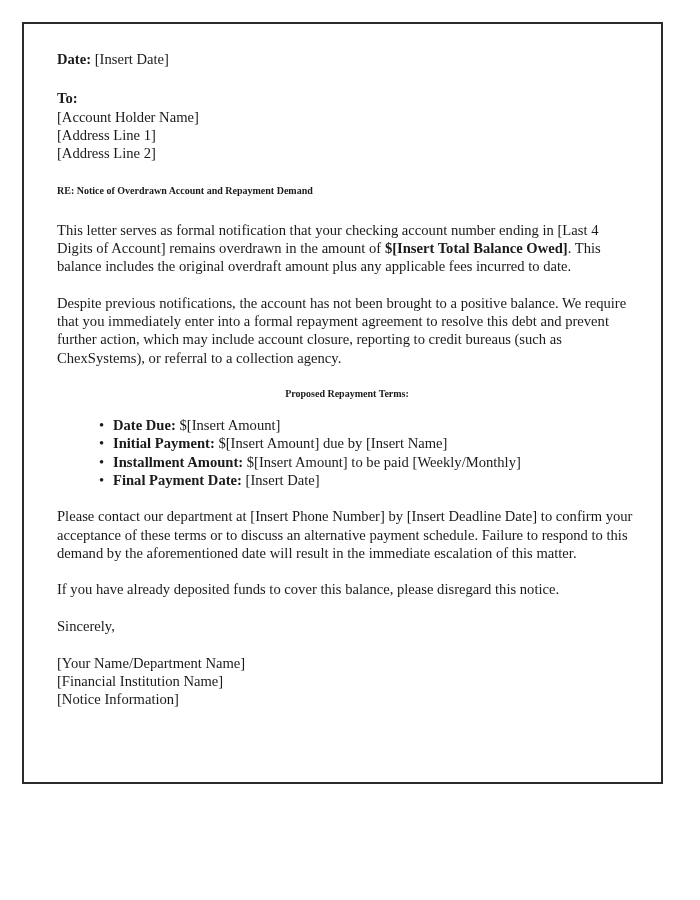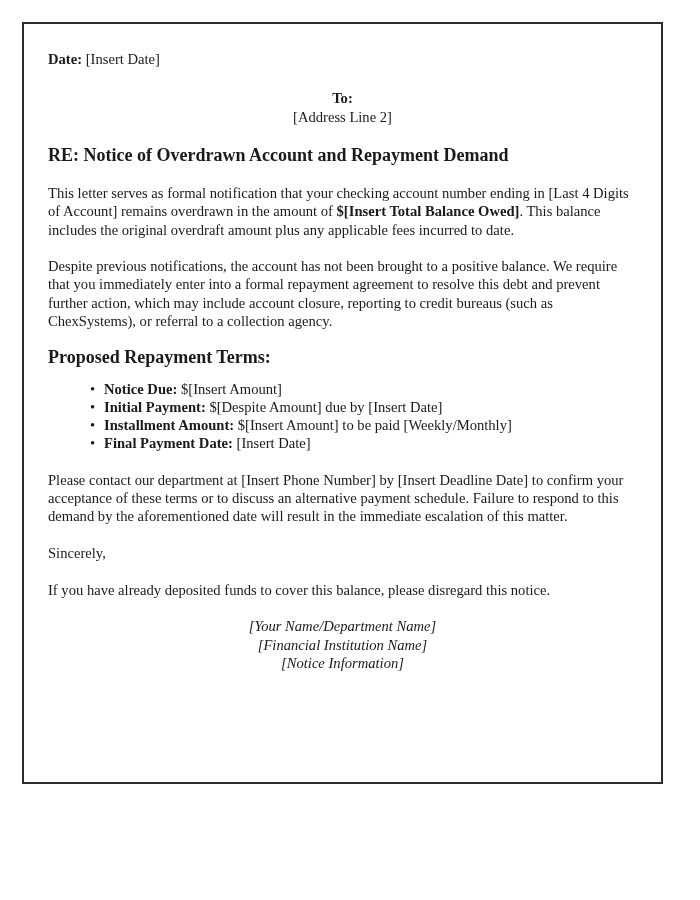--- a/index.html
+++ b/index.html
@@ -26,42 +26,43 @@
     top: 22px;
     width: 641px;
     height: 762px;
     border: 2px solid #2b2b2e;
     background: #ffffff;
     box-sizing: border-box;
   }
   .letter-body {
     padding: 26px 24px 0 24px;
     box-sizing: border-box;
+    margin-left: 9px;
   }
   .block {
     font-size: 14.6px;
     line-height: 18.3px;
     margin: 0 0 17px 0;
     text-align: left;
   }
-  .block:last-child { margin-bottom: 0; font-style: italic; }
-  .line { display: block; text-align: center; }
+  .block:last-child { margin-bottom: 0; }
+  .line { display: block; }
   .b { font-weight: bold; }
   .heading {
-    font-size: 18px;
+    font-size: 10px;
     line-height: 18.3px;
     font-weight: bold;
     margin: 0 0 17px 0;
   }
   .date-line { margin-bottom: 21px; }
   .addr-block { margin-bottom: 20px; }
   .re-line { margin-bottom: 20px; }
   .salutation { margin-bottom: 18px; }
   .para { margin-bottom: 18px; font-family: Liberation Serif, serif; }
-  .terms-heading { margin-bottom: 13px; }
+  .terms-heading { margin-bottom: 13px; text-align: center; }
   ul.terms {
     margin: 0 0 18px 0;
     padding: 0 0 0 42px;
     list-style: none;
   }
   ul.terms li {
     font-size: 14.6px;
     line-height: 18.3px;
     position: relative;
     padding-left: 14px;
@@ -83,62 +84,64 @@
   <div class="letter-frame">
     <div class="letter-body">
 
       <div class="block date-line">
         <span class="b">Date:</span>
         <span>[Insert Date]</span>
       </div>
 
       <div class="block addr-block">
         <span class="line b">To:</span>
+        <span class="line">[Account Holder Name]</span>
+        <span class="line">[Address Line 1]</span>
         <span class="line">[Address Line 2]</span>
       </div>
 
       <div class="heading re-line">RE: Notice of Overdrawn Account and Repayment Demand</div>
 
 
       <div class="block para">
         <span>This letter serves as formal notification that your checking account number ending in [Last 4 Digits of Account] remains overdrawn in the amount of </span><span class="b">$[Insert Total Balance Owed]</span><span>. This balance includes the original overdraft amount plus any applicable fees incurred to date.</span>
       </div>
 
       <div class="block para">Despite previous notifications, the account has not been brought to a positive balance. We require that you immediately enter into a formal repayment agreement to resolve this debt and prevent further action, which may include account closure, reporting to credit bureaus (such as ChexSystems), or referral to a collection agency.</div>
 
       <div class="heading terms-heading">Proposed Repayment Terms:</div>
 
       <ul class="terms">
         <li>
           <span class="bullet-dot">•</span>
-          <span class="b">Notice Due:</span>
+          <span class="b">Date Due:</span>
           <span>$[Insert Amount]</span>
         </li>
         <li>
           <span class="bullet-dot">•</span>
           <span class="b">Initial Payment:</span>
-          <span>$[Despite Amount] due by [Insert Date]</span>
+          <span>$[Insert Amount] due by [Insert Name]</span>
         </li>
         <li>
           <span class="bullet-dot">•</span>
           <span class="b">Installment Amount:</span>
           <span>$[Insert Amount] to be paid [Weekly/Monthly]</span>
         </li>
         <li>
           <span class="bullet-dot">•</span>
           <span class="b">Final Payment Date:</span>
           <span>[Insert Date]</span>
         </li>
       </ul>
 
       <div class="block para">Please contact our department at [Insert Phone Number] by [Insert Deadline Date] to confirm your acceptance of these terms or to discuss an alternative payment schedule. Failure to respond to this demand by the aforementioned date will result in the immediate escalation of this matter.</div>
 
+      <div class="block para">If you have already deposited funds to cover this balance, please disregard this notice.</div>
+
       <div class="block sign-off">Sincerely,</div>
-
-      <div class="block para">If you have already deposited funds to cover this balance, please disregard this notice.</div>
 
       <div class="block signature-block">
         <span class="line">[Your Name/Department Name]</span>
         <span class="line">[Financial Institution Name]</span>
         <span class="line">[Notice Information]</span>
       </div>
 
     </div>
   </div>
 </div>

